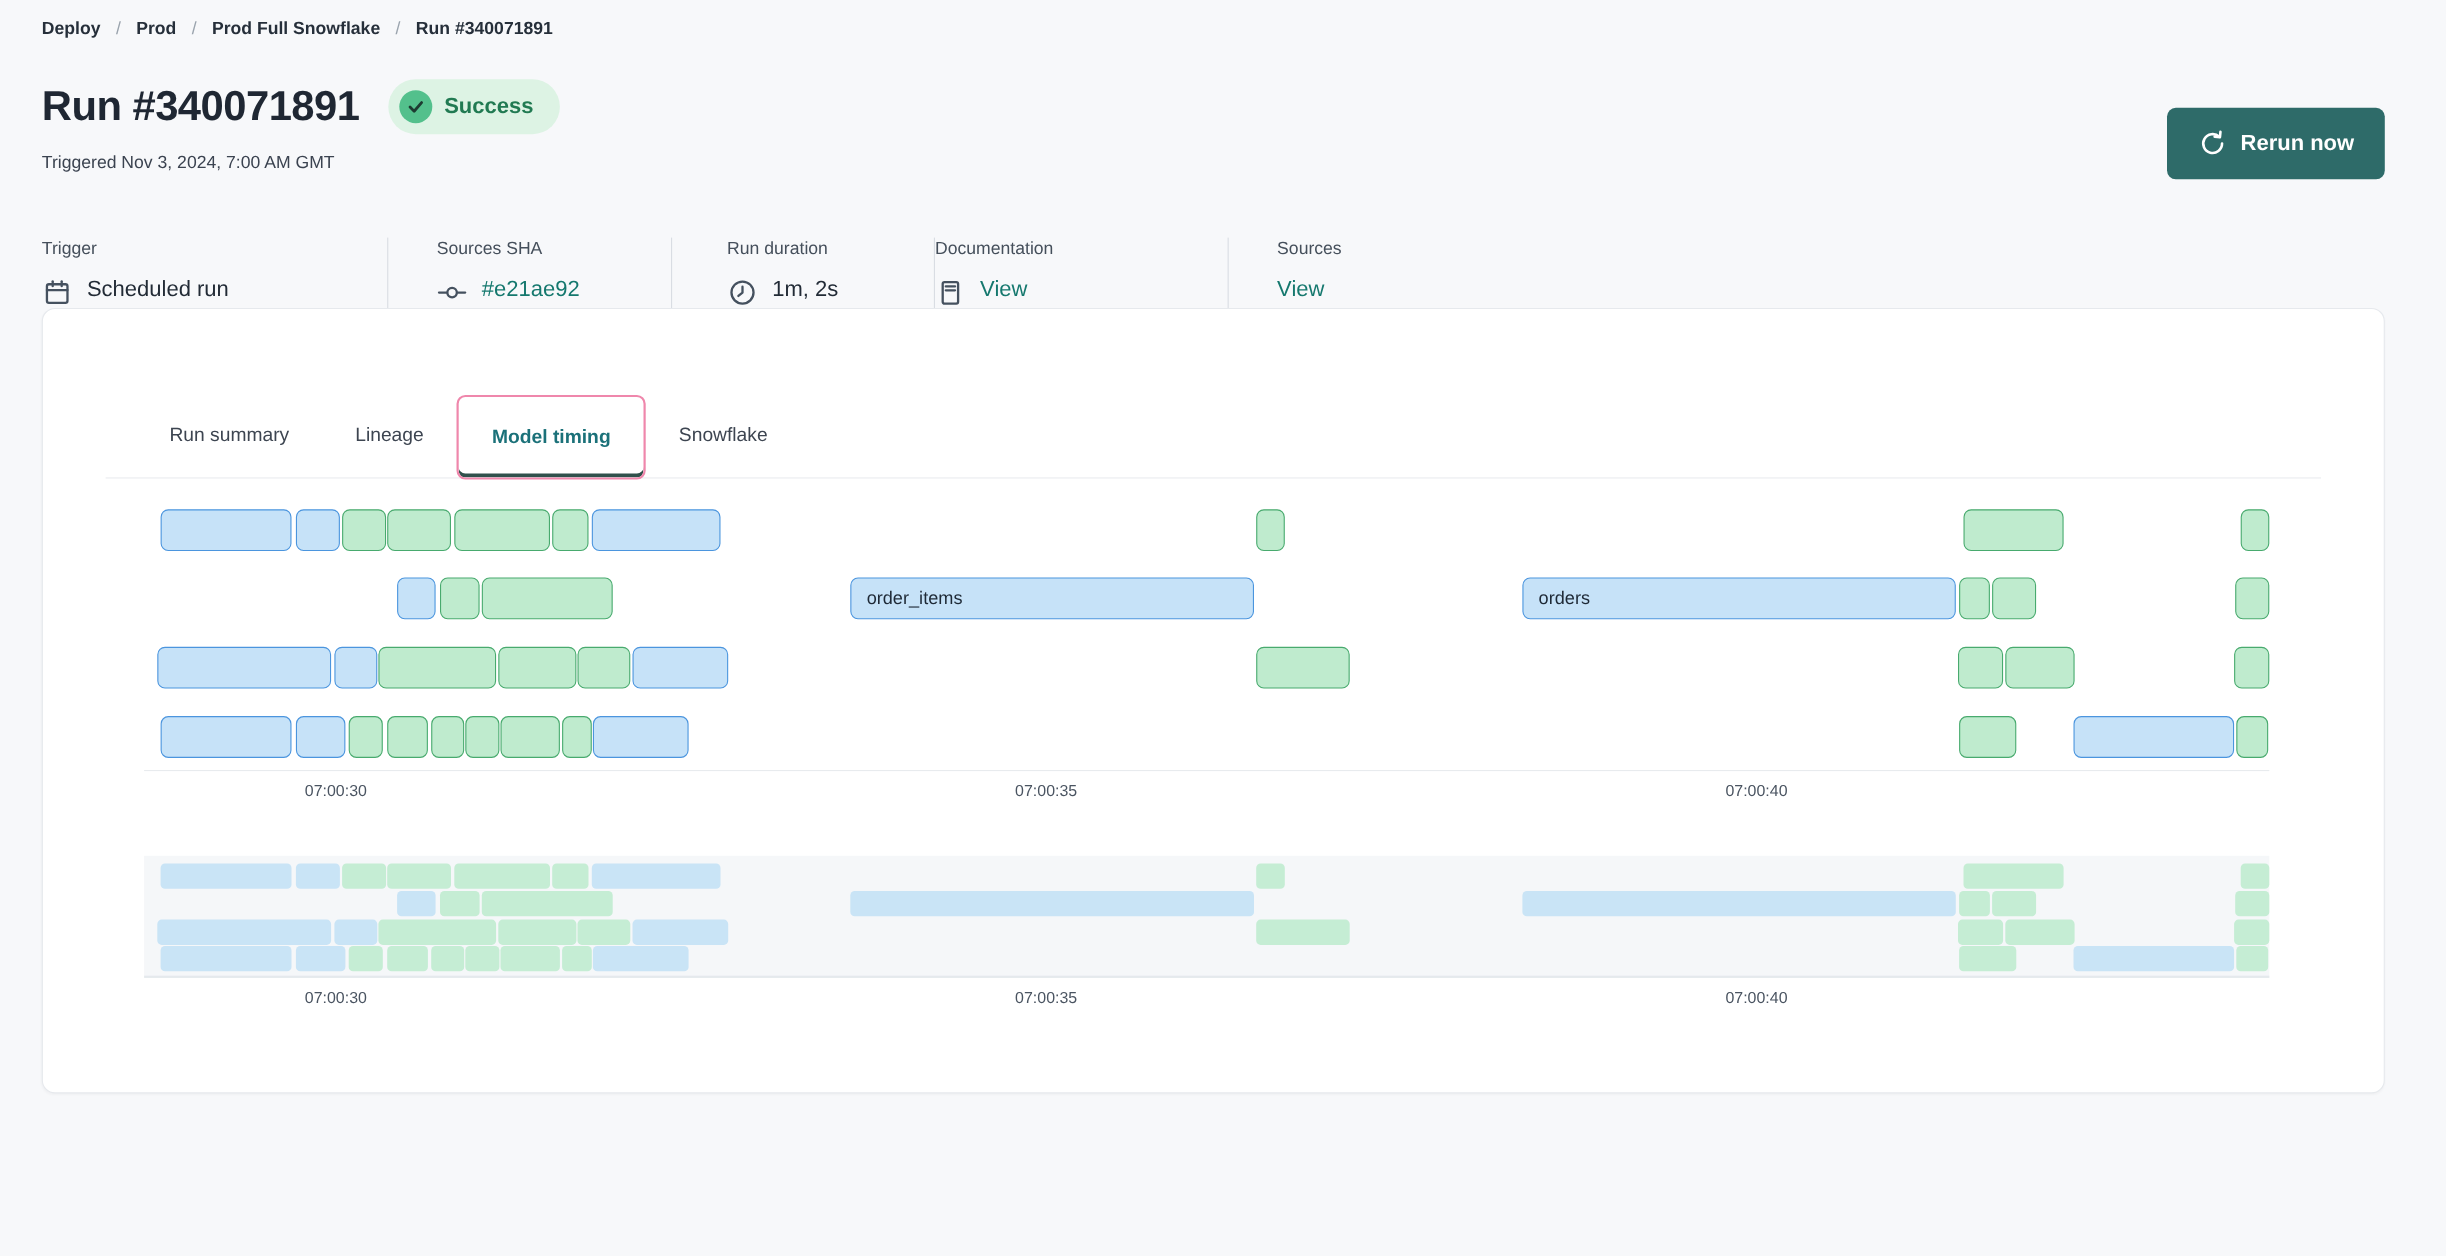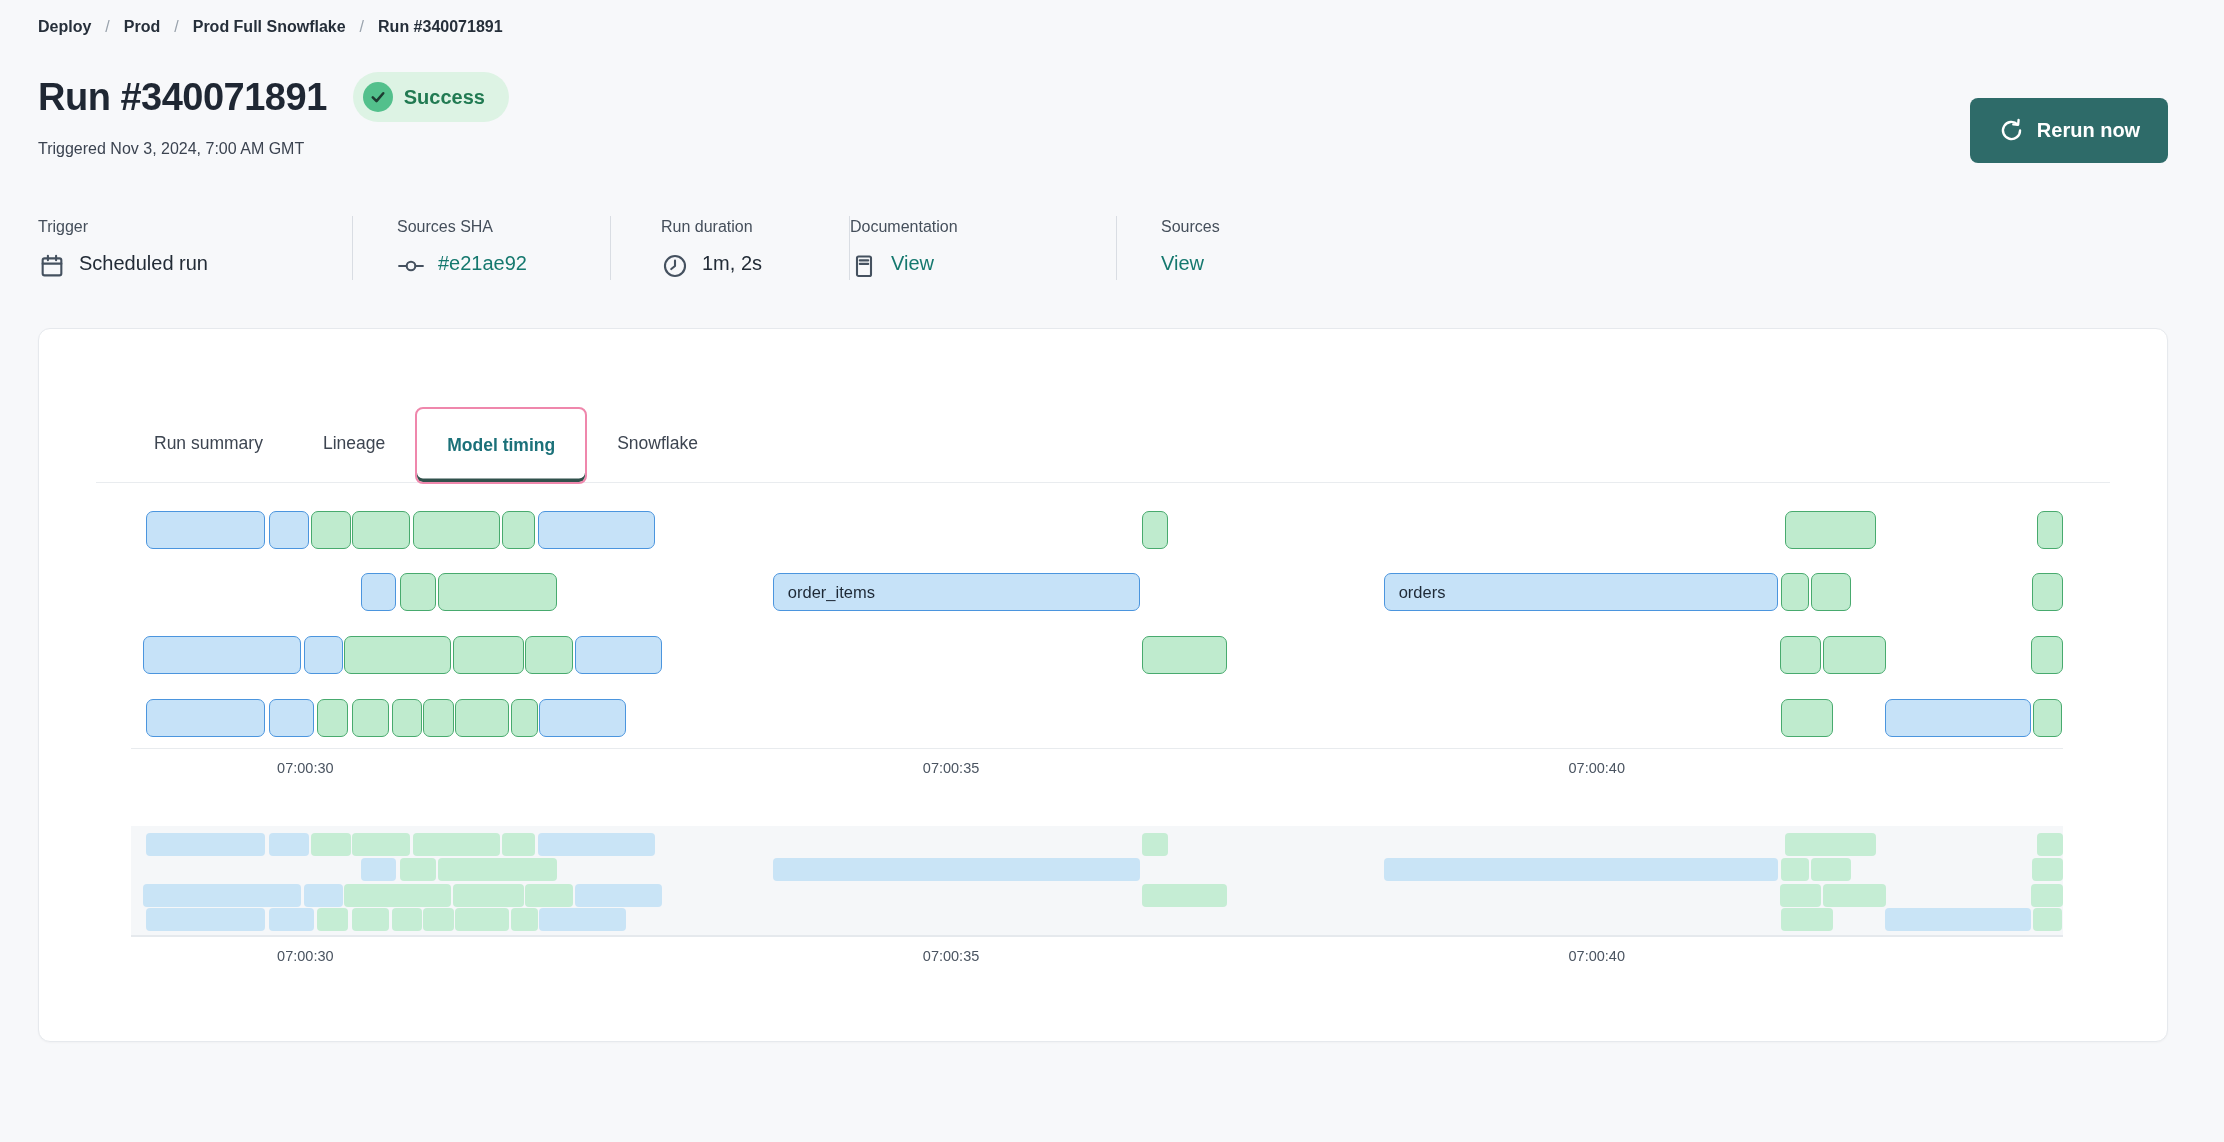--- a/index.html
+++ b/index.html
@@ -37,21 +37,21 @@
   .meta-col:nth-child(3){ width:239px; padding-left:50px; }
   .meta-col:nth-child(4){ width:267px; }
   .meta-col:nth-child(5){ padding-left:44px; }
   .meta-label { font-size:16px; color:#454f5b; }
   .meta-value { margin-top:16px; display:flex; align-items:flex-start; gap:13px;
     font-size:20px; font-weight:500; color:#222b36; }
   .meta-value .micon { display:flex; color:#45515f; }
   .meta-link { color:#15786e; font-weight:400; cursor:pointer; }
 
   
-  .card { margin-top:48px; background:#ffffff; border:1px solid #e6e9ed;
+  .card { background:#ffffff; border:1px solid #e6e9ed;
     border-radius:12px; height:714px; box-shadow:0 1px 2px rgba(20,30,40,.03); }
 
   
   .tabs { display:flex; margin:78px 57px 0; border-bottom:1px solid #e9ecef; }
   .tab { padding:26px 30px; font-size:17.5px; color:#3d4551; cursor:pointer;
     white-space:nowrap; }
   .tab:first-child { margin-left:28px; }
   .tab.active { border:2.5px solid #ef87ac; border-radius:8px; background:#fff;
     margin-bottom:-2px; box-shadow:inset 0 -3.5px 0 #31514c; color:#1b7179;
     font-weight:700; }

